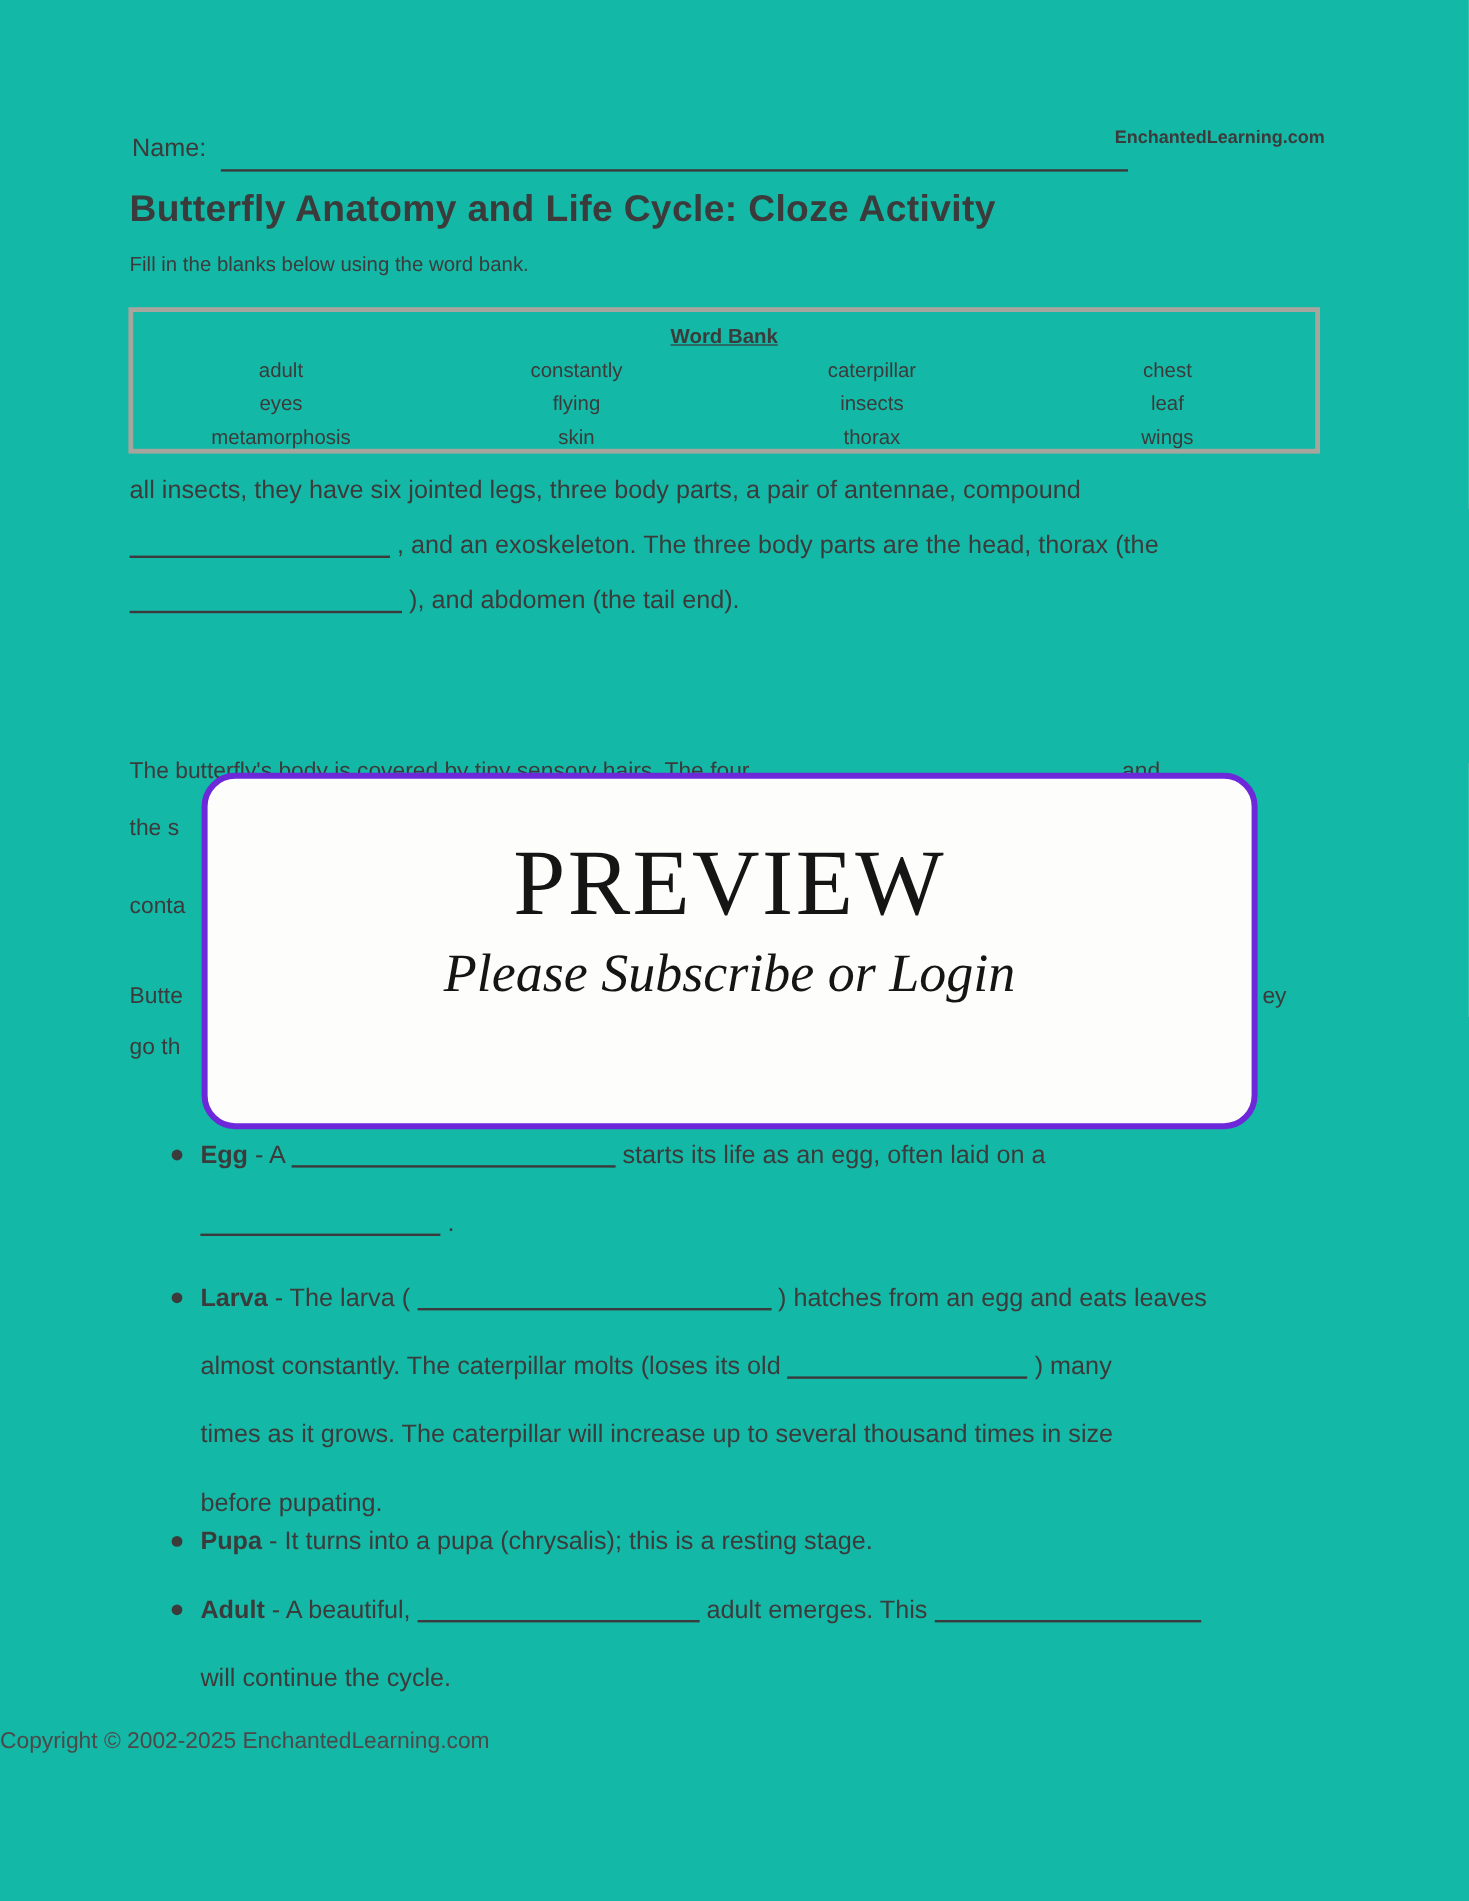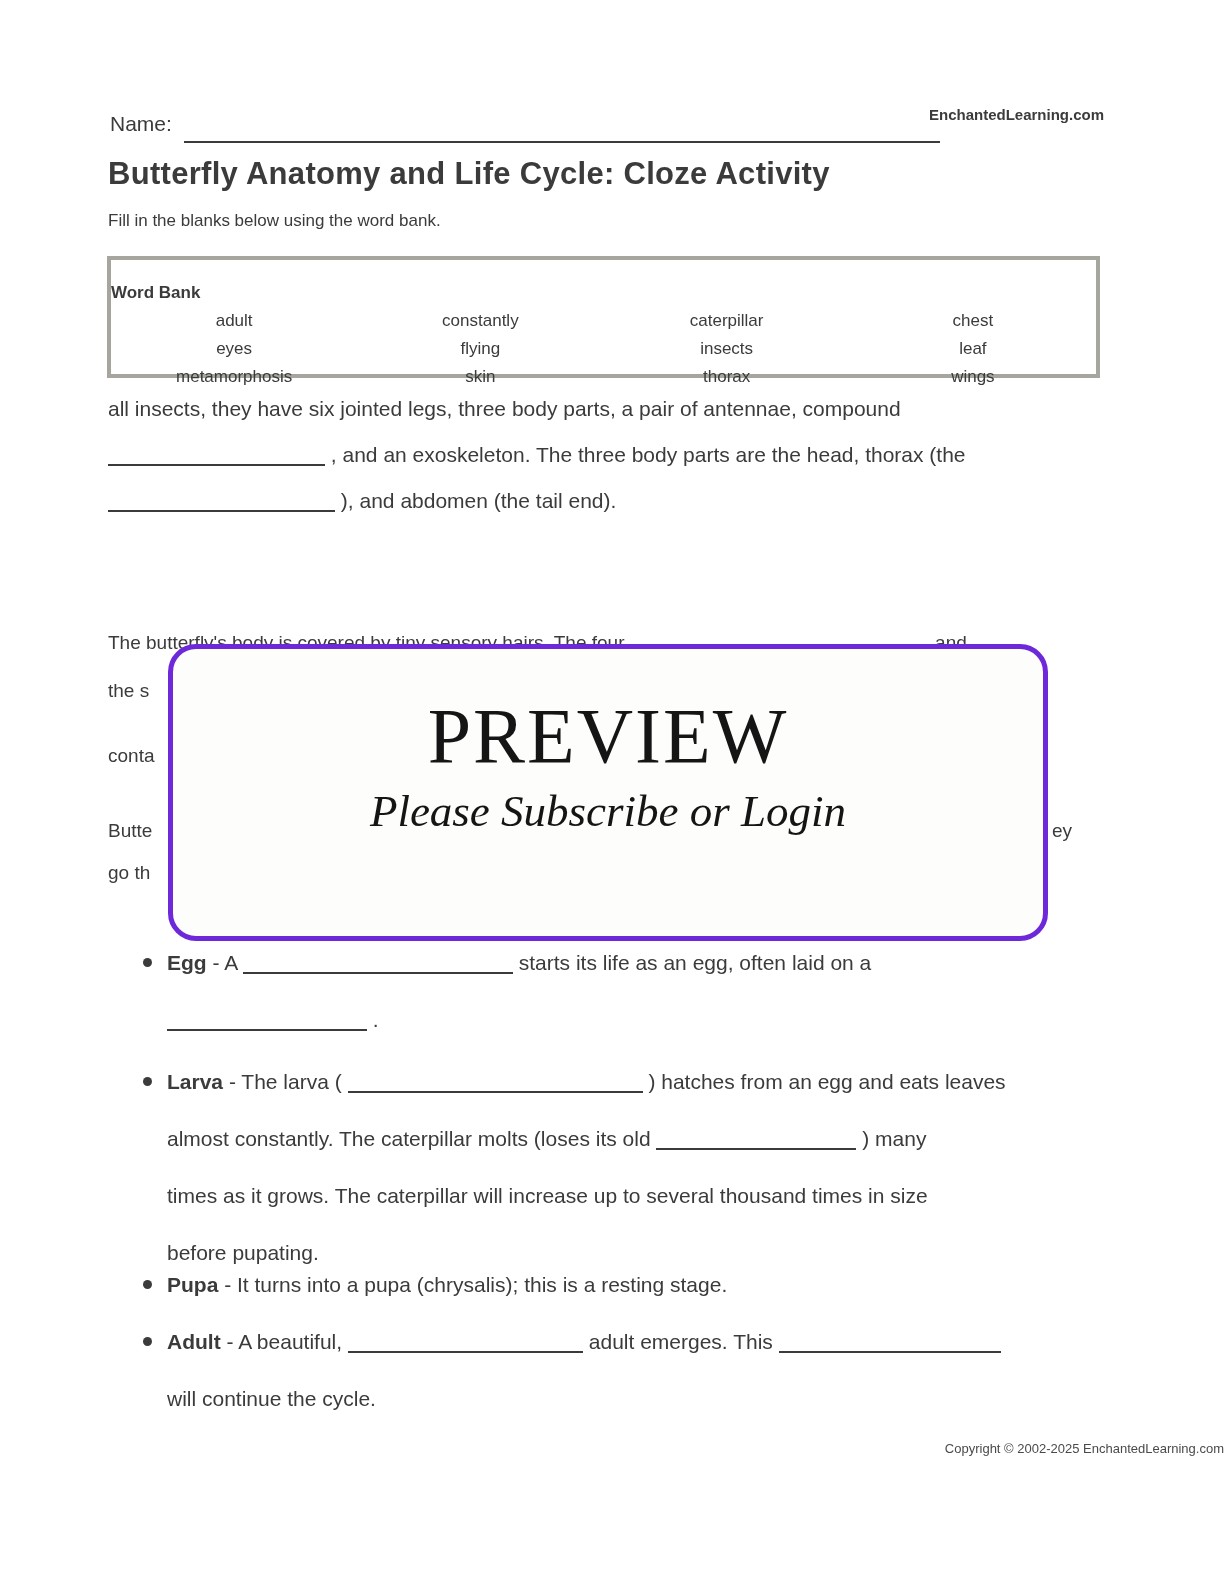--- a/index.html
+++ b/index.html
@@ -1,21 +1,21 @@
 <!DOCTYPE html>
 <html><head>
 <meta charset="utf-8">
 <style>
   html,body{margin:0;padding:0;}
   body{background:#e8e8e4;}
   .page{
     position:relative;
     width:1224px;height:1584px;
     margin:0 auto;
-    background:#ffffff;
+    background:#14b8a6;
     font-family:"Liberation Sans",sans-serif;
     color:#3b3b3b;
     overflow:hidden;
   }
   .abs{position:absolute;}
   .nowrap{white-space:nowrap;}
 
   
   .name-label{left:110px;top:112px;font-size:21px;}
   .name-underline{left:184px;top:141px;width:756px;border-top:2px solid #3b3b3b;height:0;}
@@ -24,21 +24,21 @@
   
   .doc-title{left:108px;top:156px;font-size:31px;font-weight:700;letter-spacing:.3px;}
   .instructions{left:108px;top:211px;font-size:17px;}
 
   
   .word-bank{
     left:107px;top:256px;width:993px;height:122px;
     border:4px solid #a7a69e;box-sizing:border-box;
     padding-top:11px;
   }
-  .word-bank-title{font-size:17px;font-weight:700;margin-top:12px;}
+  .word-bank-title{text-align:center;font-size:17px;font-weight:700;text-decoration:underline;}
   .word-bank-grid{
     margin-top:8px;
     display:grid;grid-template-columns:repeat(4,1fr);
     row-gap:8px;font-size:17px;text-align:center;
   }
 
   
   .para{font-size:21px;line-height:46px;}
   .p1{left:108px;top:386px;width:1000px;}
   .blank{
@@ -84,21 +84,21 @@
     position:absolute;left:0;top:24px;
     width:9px;height:9px;border-radius:50%;background:#3b3b3b;
   }
   .stage-label{font-weight:700;}
   .stage-egg{top:934px;}
   .stage-larva{top:1053px;}
   .stage-pupa{top:1256px;}
   .stage-adult{top:1313px;}
 
   
-  .copyright{left:0;top:1441px;width:100%;text-align:right;font-size:13px;color:#4a4a4a;}
+  .copyright{left:0;top:1441px;width:100%;text-align:left;font-size:19px;color:#4a4a4a;}
 </style>
 </head>
 <body>
 
 <div class="page">
 
   <span class="abs name-label">Name:</span>
   <div class="abs name-underline"></div>
   <span class="abs site-name">EnchantedLearning.com</span>
 

